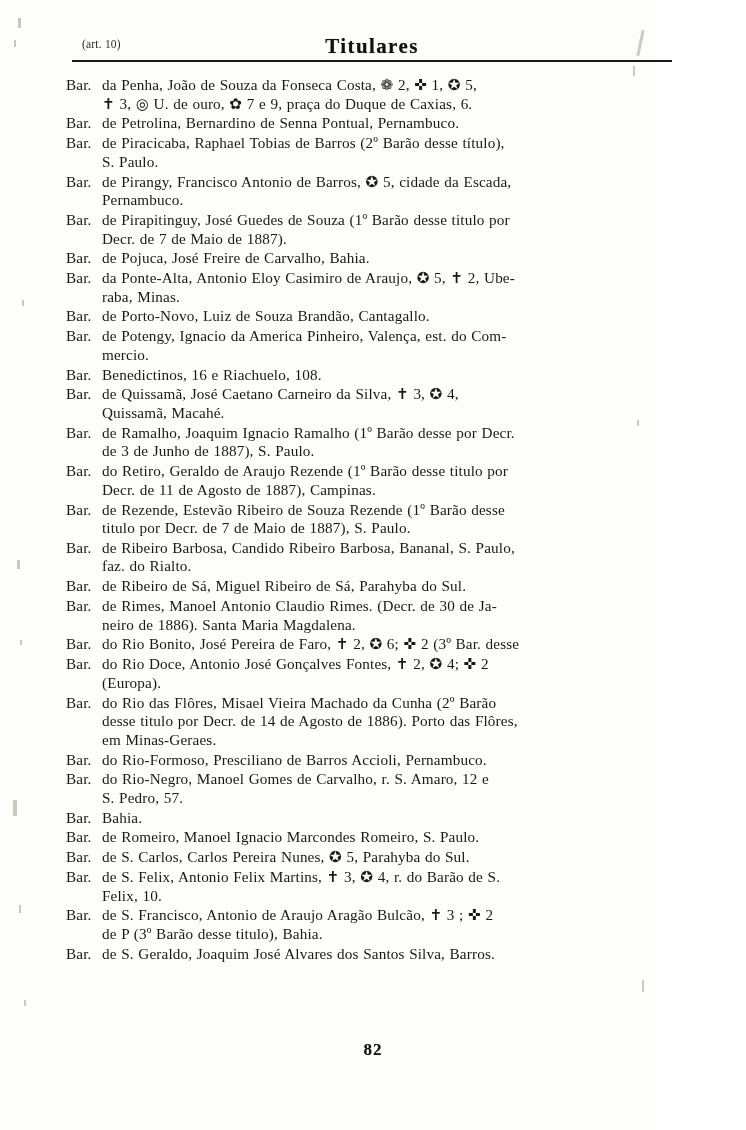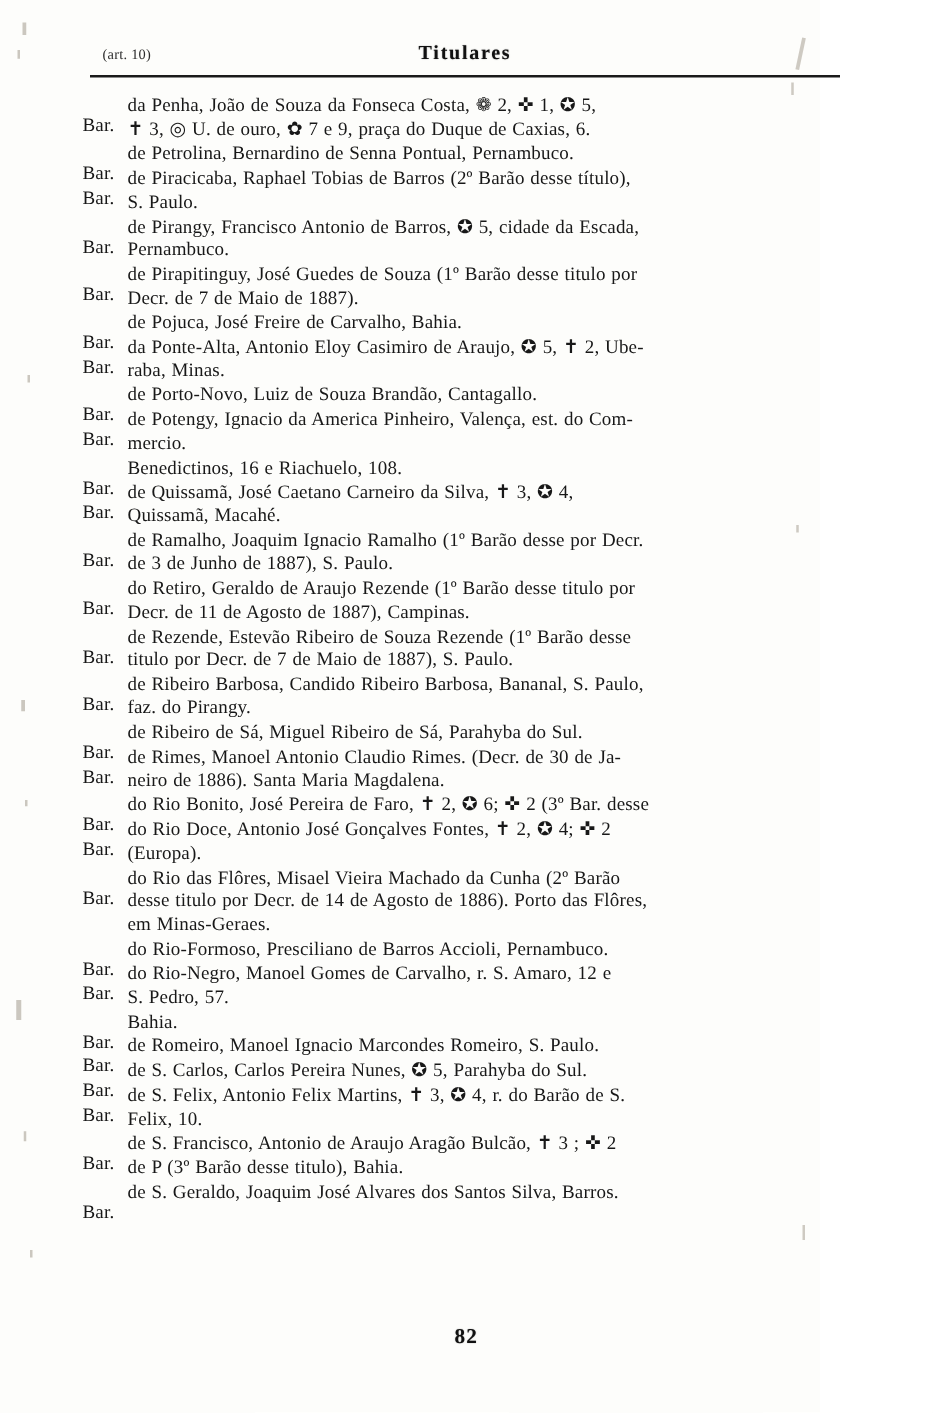--- a/index.html
+++ b/index.html
@@ -38,21 +38,21 @@
     color: #2b2b2b;
   }
   .header-title {
     position: absolute;
     left: 0;
     top: 0;
     width: 600px;
     text-align: center;
     font-family: "Liberation Serif", "DejaVu Serif", serif;
     font-weight: bold;
-    font-size: 16px;
+    font-size: 21px;
     letter-spacing: 1.4px;
     color: #111;
     text-shadow: 0 0 1px rgba(0,0,0,.45);
   }
   .rule {
     position: absolute;
     left: 72px;
     top: 60px;
     width: 600px;
     height: 2px;
@@ -71,38 +71,37 @@
     margin: 0 0 1.2px 0;
     text-indent: 0;
     padding-left: 36px;
     position: relative;
     letter-spacing: .15px;
     word-spacing: .6px;
   }
   .entry .lead {
     position: absolute;
     left: 0;
-    top: 16px;
+    top: 0;
     text-align: center;
   }
   .entry .cont {
     display: block;
   }
   .pagenum {
     position: absolute;
     left: 0;
     top: 1040px;
     width: 746px;
     text-align: center;
     font-weight: bold;
     font-size: 17px;
     letter-spacing: 1px;
     color: #111;
     text-shadow: 0 0 1px rgba(0,0,0,.4);
-    margin-top: 19px;
   }
   .edge-marks {
     position: absolute;
     left: 8px;
     top: 0;
     width: 26px;
     height: 1130px;
   }
   .edge-marks i {
     position: absolute;
@@ -217,21 +216,21 @@
         <span class="cont">Decr. de 11 de Agosto de 1887), Campinas.</span>
       </p>
       <p class="entry">
         <span class="lead">Bar.</span>
         <span class="cont">de Rezende, Estevão Ribeiro de Souza Rezende (1º Barão desse</span>
         <span class="cont">titulo por Decr. de 7 de Maio de 1887), S. Paulo.</span>
       </p>
       <p class="entry">
         <span class="lead">Bar.</span>
         <span class="cont">de Ribeiro Barbosa, Candido Ribeiro Barbosa, Bananal, S. Paulo,</span>
-        <span class="cont">faz. do Pirangy.</span>
+        <span class="cont">faz. do Rialto.</span>
       </p>
       <p class="entry">
         <span class="lead">Bar.</span>
         <span class="cont">de Ribeiro de Sá, Miguel Ribeiro de Sá, Parahyba do Sul.</span>
       </p>
       <p class="entry">
         <span class="lead">Bar.</span>
         <span class="cont">de Rimes, Manoel Antonio Claudio Rimes. (Decr. de 30 de Ja-</span>
         <span class="cont">neiro de 1886). Santa Maria Magdalena.</span>
       </p>

